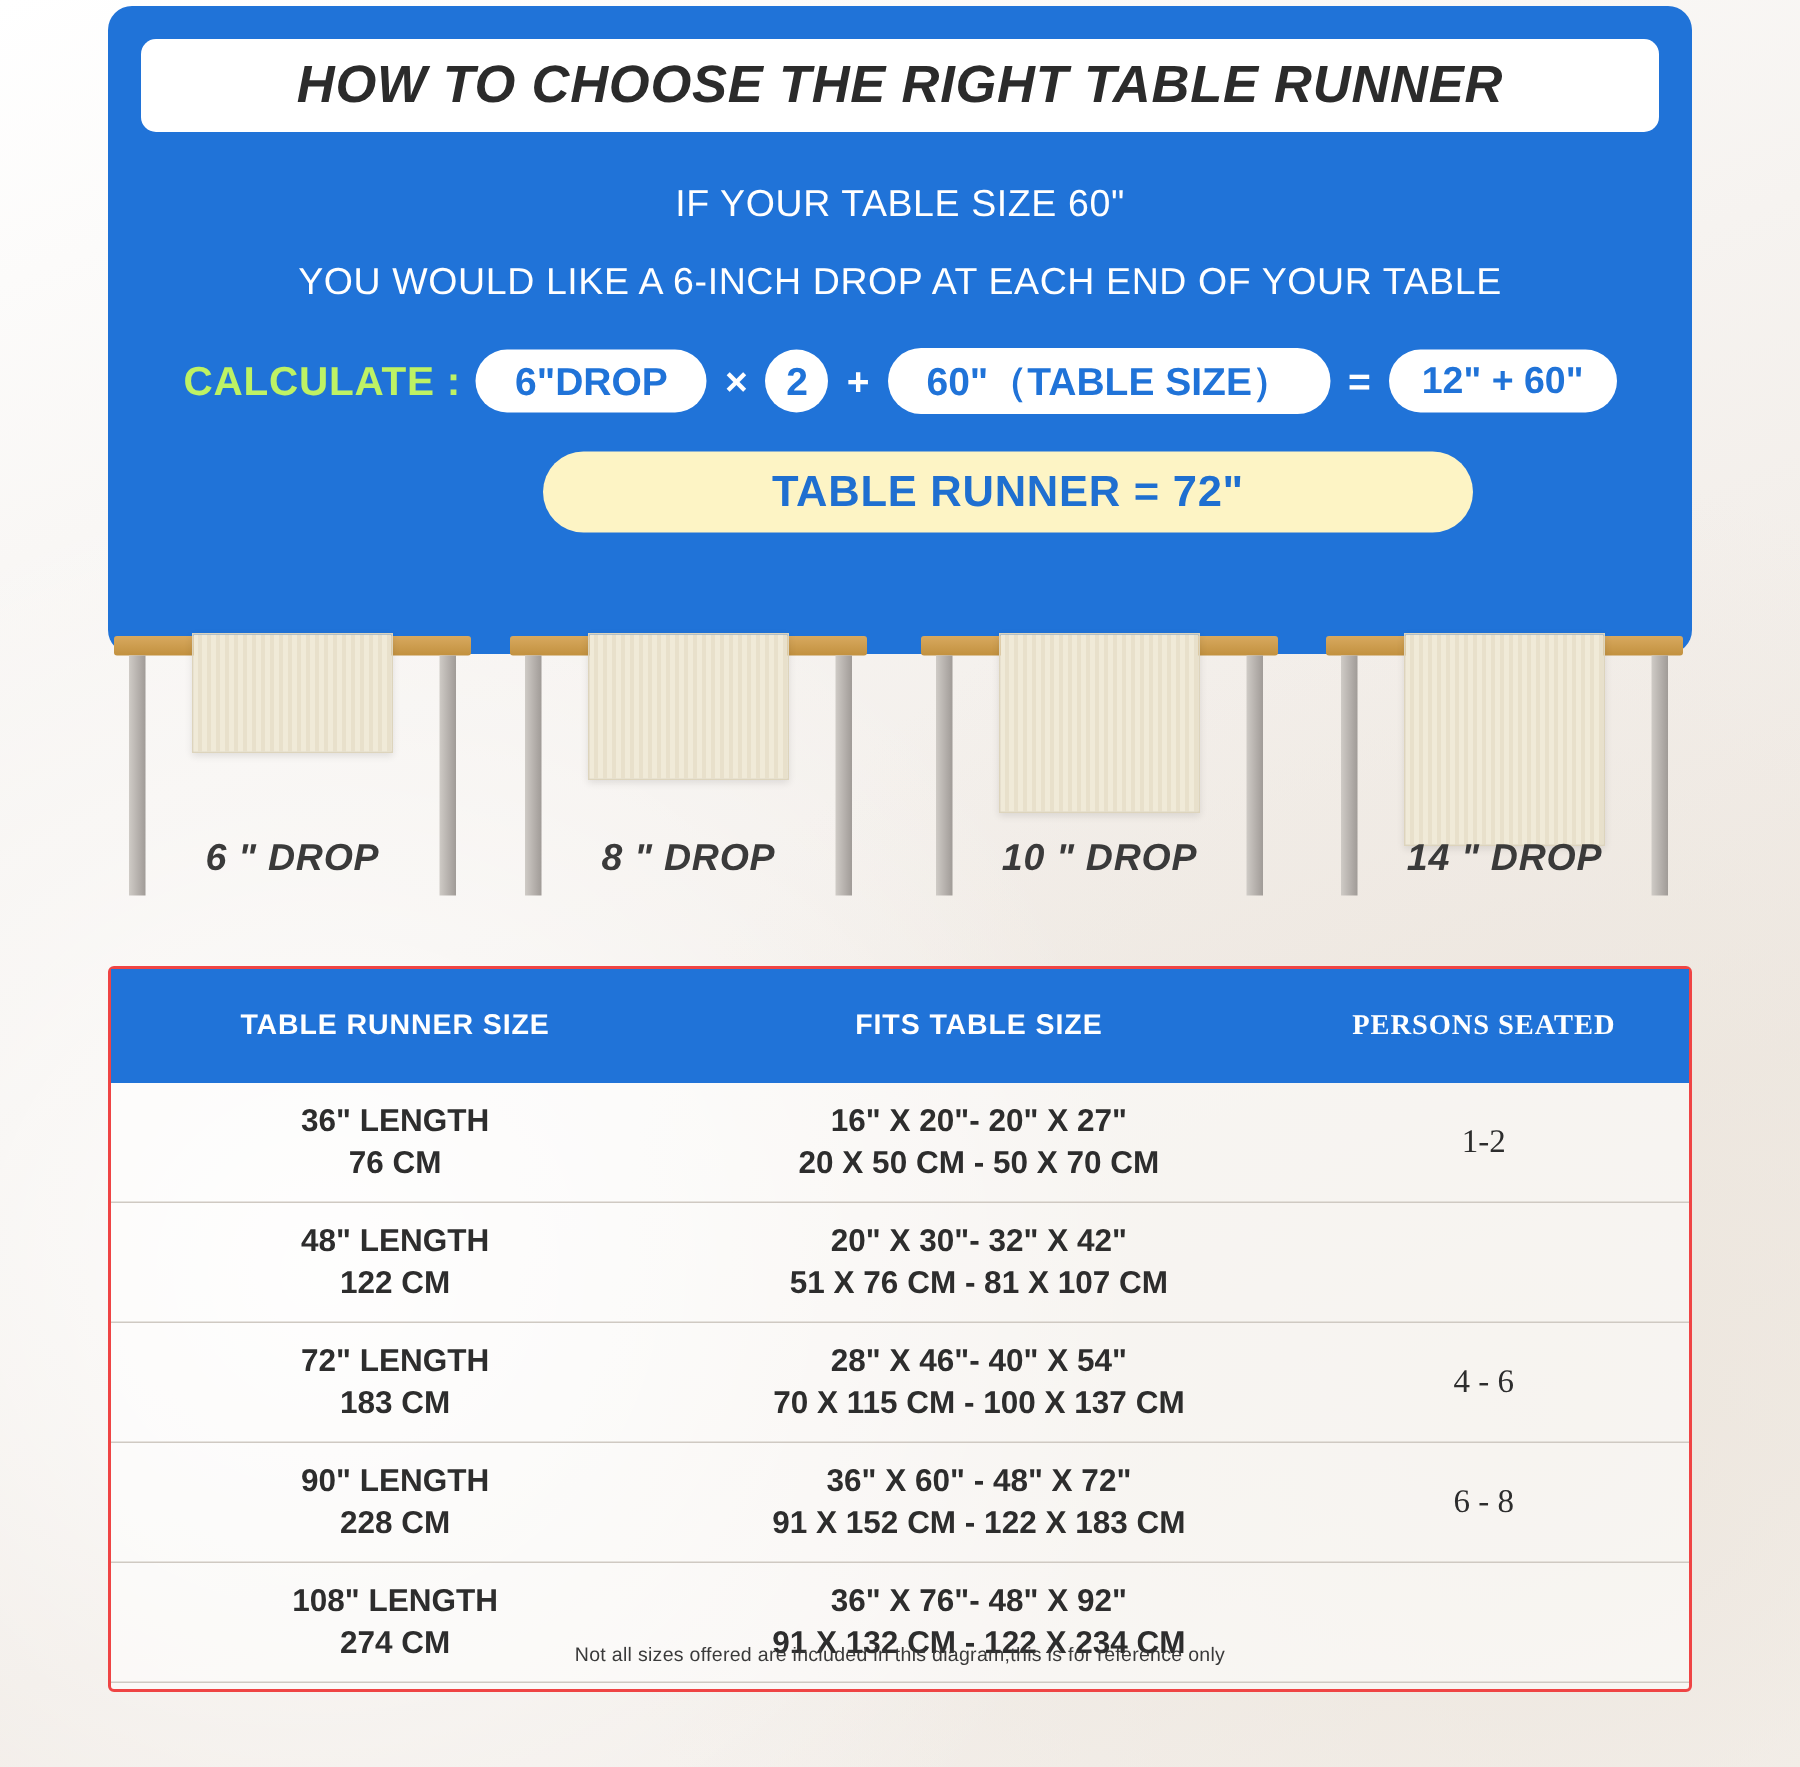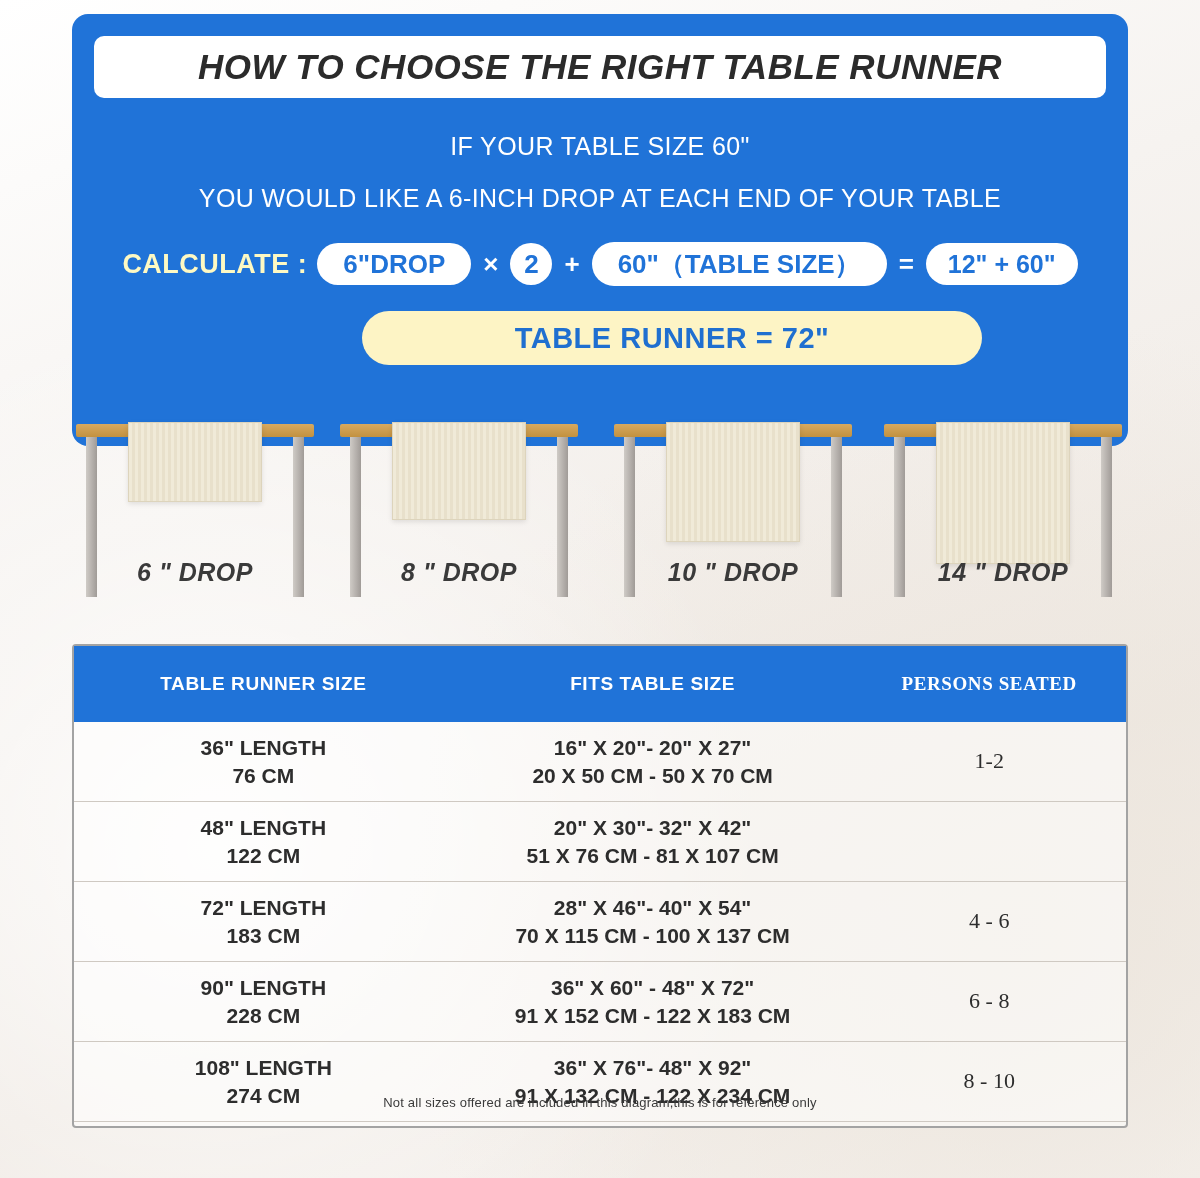--- a/index.html
+++ b/index.html
@@ -24,21 +24,21 @@
   }
   .page {
     position: absolute;
     inset: 0;
   }
 
   
   .calc-panel {
     position: absolute;
     left: 72px;
-    top: 14px;
+    top: 4px;
     width: 1056px;
     height: 432px;
     background: #2073d8;
     border-radius: 16px;
   }
   .calc-title-wrap {
     position: absolute;
     left: 22px;
     top: 22px;
     width: 1012px;
@@ -72,21 +72,21 @@
     position: absolute;
     top: 228px;
     left: 0;
     width: 100%;
     display: flex;
     align-items: center;
     justify-content: center;
     gap: 10px;
   }
   .calc-label {
-    color: #fef9c3;
+    color: #bef264;
     font-size: 27px;
     font-weight: bold;
     letter-spacing: 0.5px;
   }
   .pill {
     background: #ffffff;
     color: #2073d8;
     font-weight: bold;
     border-radius: 999px;
     display: flex;
@@ -185,21 +185,21 @@
   }
 
   
   .size-table {
     position: absolute;
     left: 72px;
     top: 644px;
     width: 1056px;
     height: 484px;
     background: rgba(255,255,255,0.55);
-    border: 2px solid #a3a3a3;
+    border: 2px solid #ef4444;
     border-radius: 4px;
     box-sizing: border-box;
   }
   .thead {
     display: flex;
     height: 76px;
     background: #2073d8;
   }
   .thead .th {
     display: flex;
@@ -371,19 +371,18 @@
 
     <div class="trow">
       <div class="td col-a">
         <span class="l1">108" LENGTH</span>
         <span class="l2">274 CM</span>
       </div>
       <div class="td col-b">
         <span class="l1">36" X 76"- 48" X 92"</span>
         <span class="l2">91 X 132 CM - 122 X 234 CM</span>
       </div>
-      <div class="td col-c persons">8 - 10</div>
     </div>
 
     <div class="tfoot">Not all sizes offered are included in this diagram,this is for reference only</div>
   </section>
 
 </div>
 
 </body></html>

